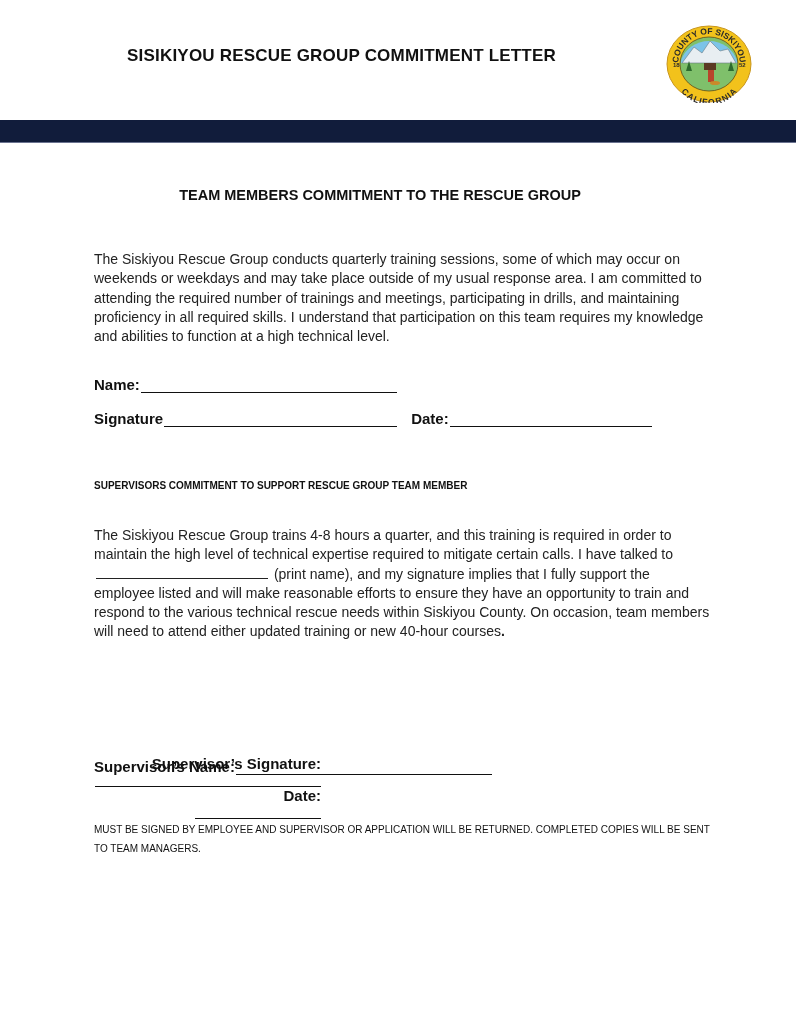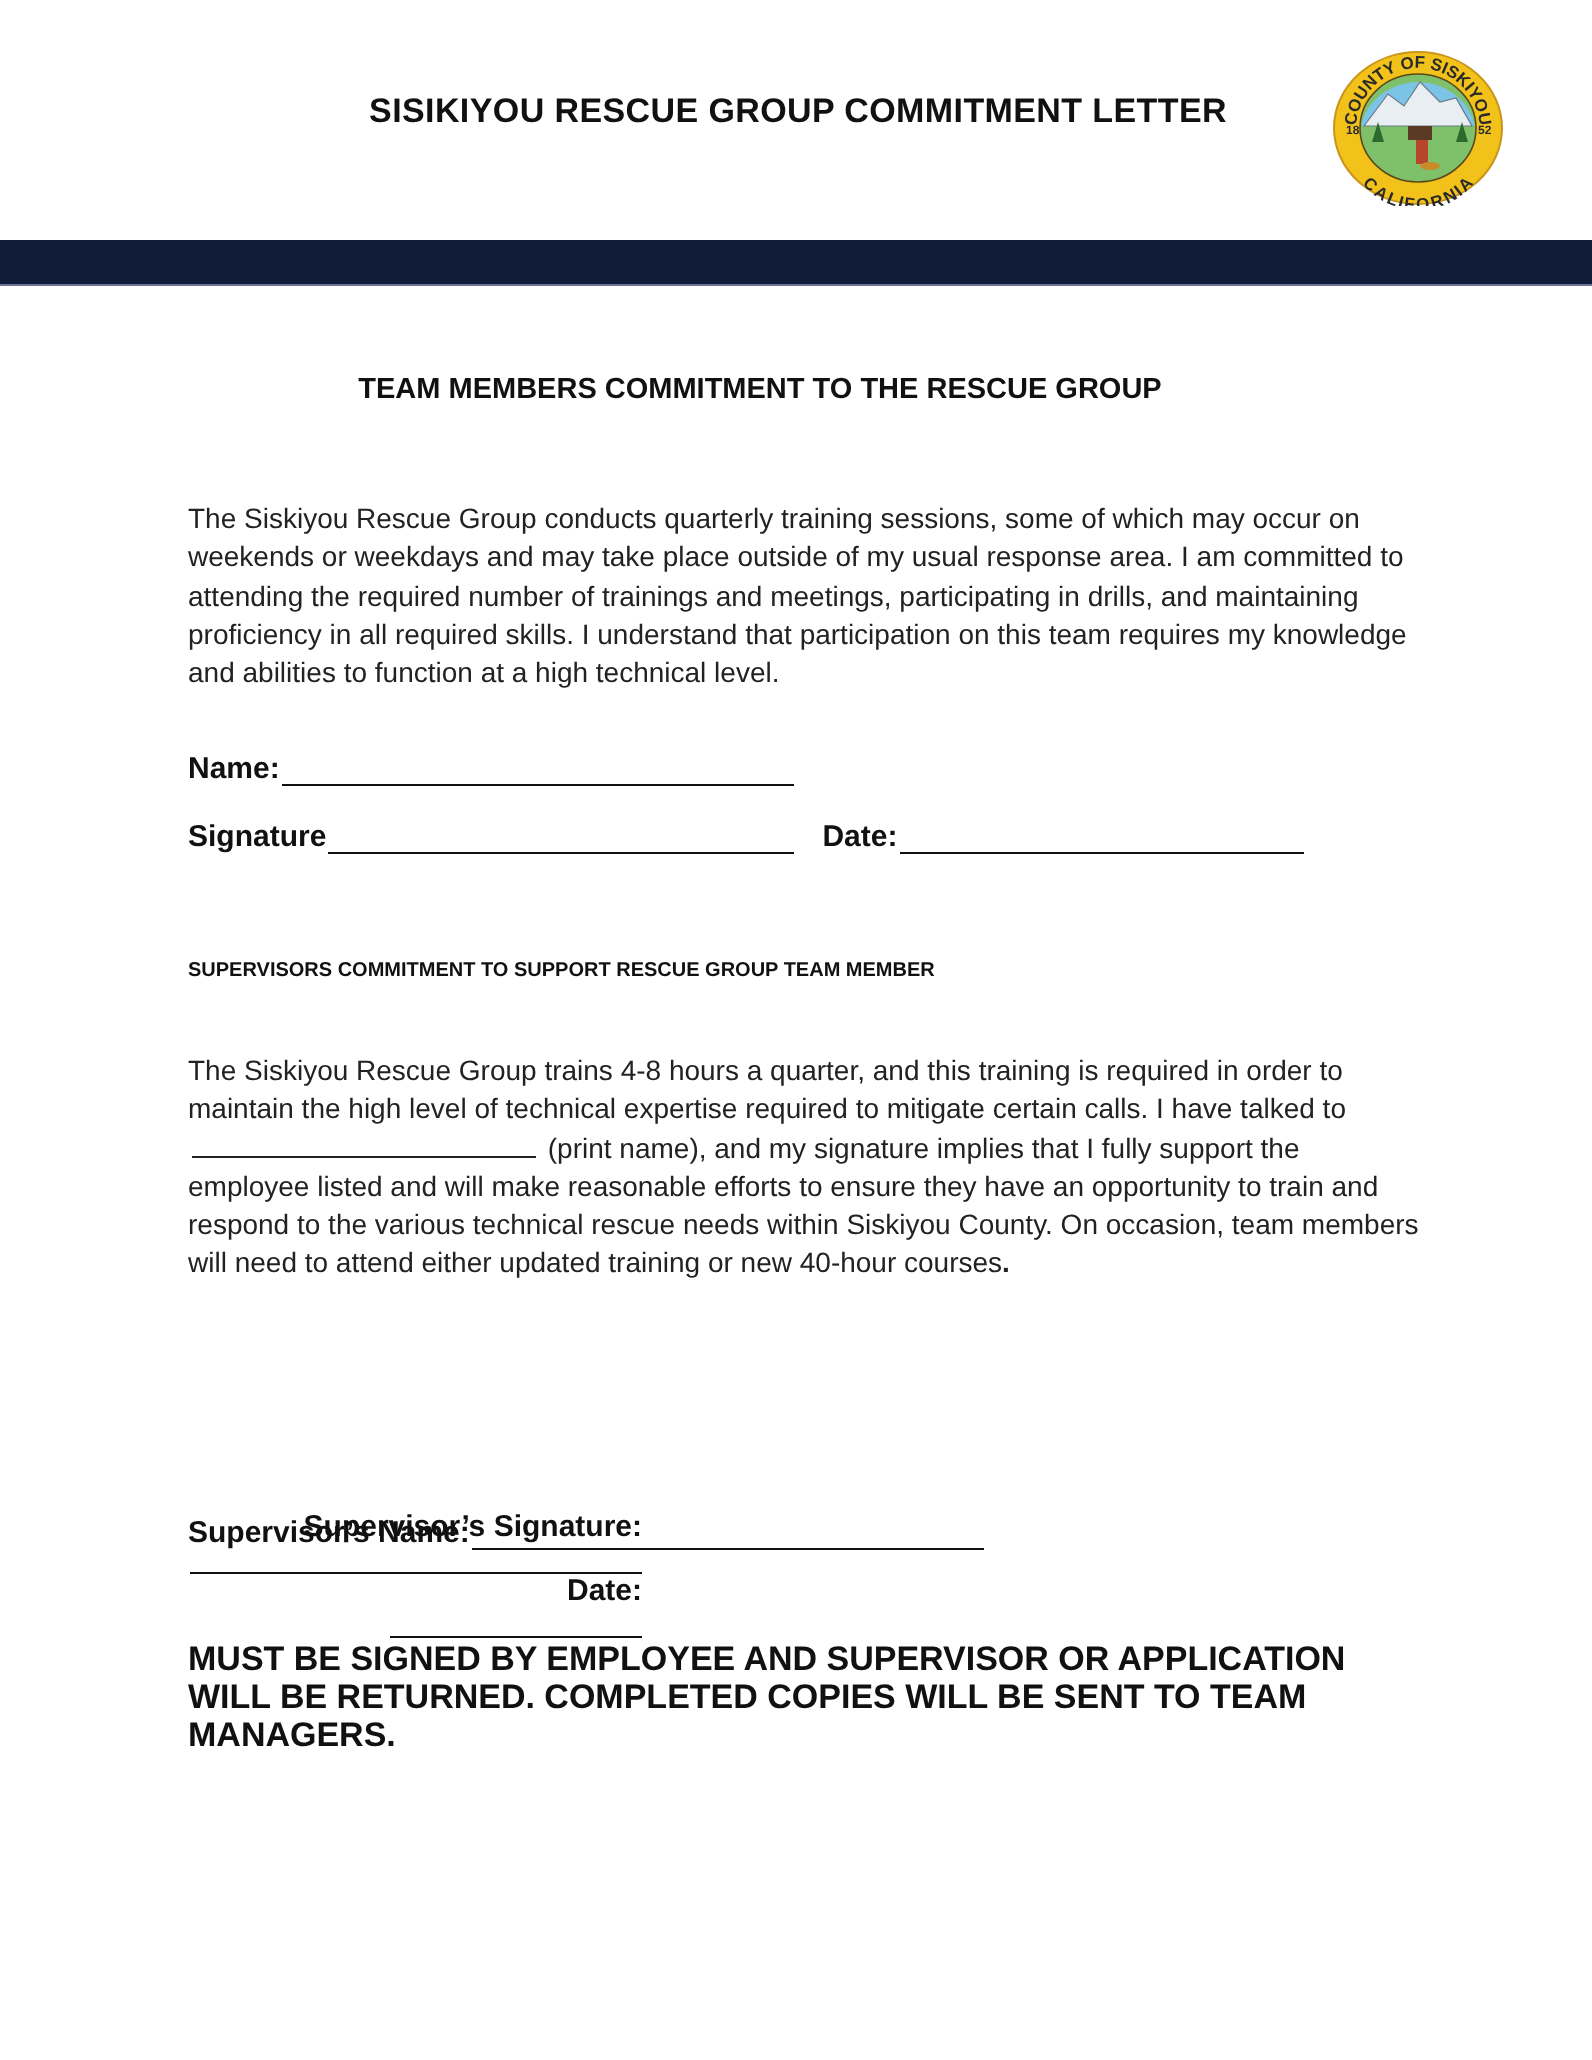--- a/index.html
+++ b/index.html
@@ -1,21 +1,21 @@
 <!DOCTYPE html>
 <html><head>
   <meta charset="utf-8">
   <style>
     html, body { margin: 0; padding: 0; background: #ffffff; }
     body {
       width: 796px; height: 1030px; position: relative; overflow: hidden;
       font-family: "Liberation Sans", sans-serif; color: #1a1a1a;
     }
     .title {
-      position: absolute; left: 0; top: 46px; width: 796px; text-align: center;
+      position: absolute; left: 0; top: 46px; width: 681px; text-align: center;
       padding-right: 0; font-weight: bold; font-size: 17px; letter-spacing: 0.2px;
       color: #111;
     }
     .title span { display: inline-block; margin-left: 2px; }
     .seal {
       position: absolute; left: 664px; top: 25px; width: 90px; height: 78px;
     }
     .band {
       position: absolute; left: 0; top: 120px; width: 796px; height: 22px;
       background: #111c3b; border-bottom: 1px solid #6b7390;
@@ -34,22 +34,22 @@
       color: #111; white-space: nowrap; display: flex; align-items: flex-end;
     }
     .blank { display: inline-block; border-bottom: 1.6px solid #111; height: 14px; margin-left: 1px; }
     .h3 {
       position: absolute; left: 94px; top: 476px; width: 600px; font-weight: bold;
       font-size: 10px; line-height: 19px; color: #111;
     }
     .p2 { top: 526px; }
     .inline-blank { display: inline-block; width: 172px; border-bottom: 1.3px solid #222; height: 12px; vertical-align: baseline; margin: 0 2px; }
     .warn {
-      position: absolute; left: 94px; top: 820px; width: 620px; font-weight: bold;
-      font-size: 17px; line-height: 19px; color: #111;
+      position: absolute; left: 94px; top: 820px; width: 620px; font-weight: normal;
+      font-size: 10px; line-height: 19px; color: #111;
     }
   </style>
 </head>
 <body>
 
 <div class="title"><span>SISIKIYOU RESCUE GROUP COMMITMENT LETTER</span></div>
 
 <svg class="seal" viewBox="0 0 90 78">
   <defs>
     <path id="arcTop" d="M 14 40 A 31 31 0 0 1 76 40"></path>

